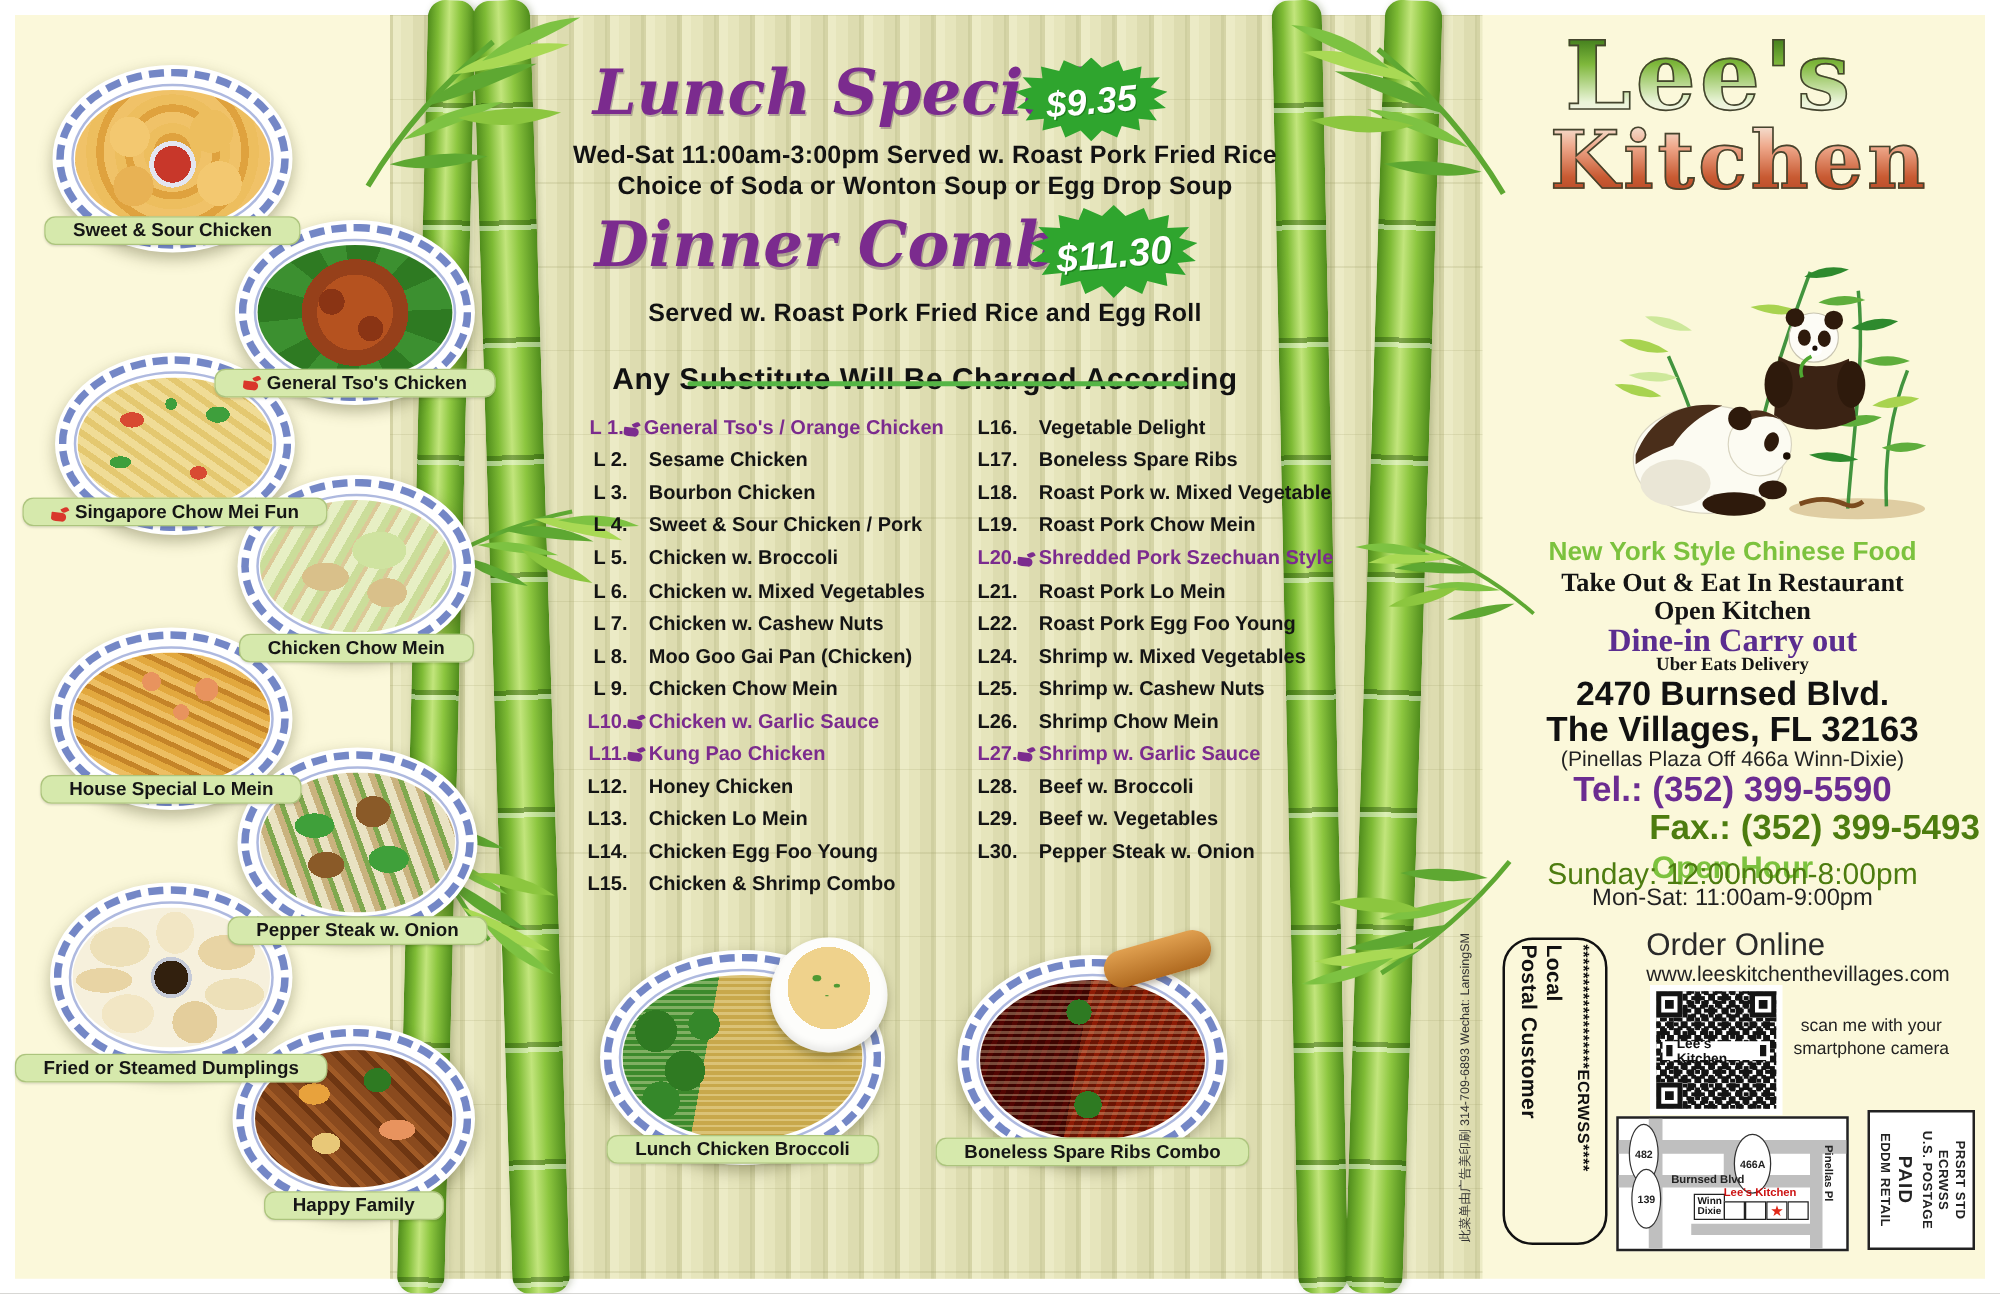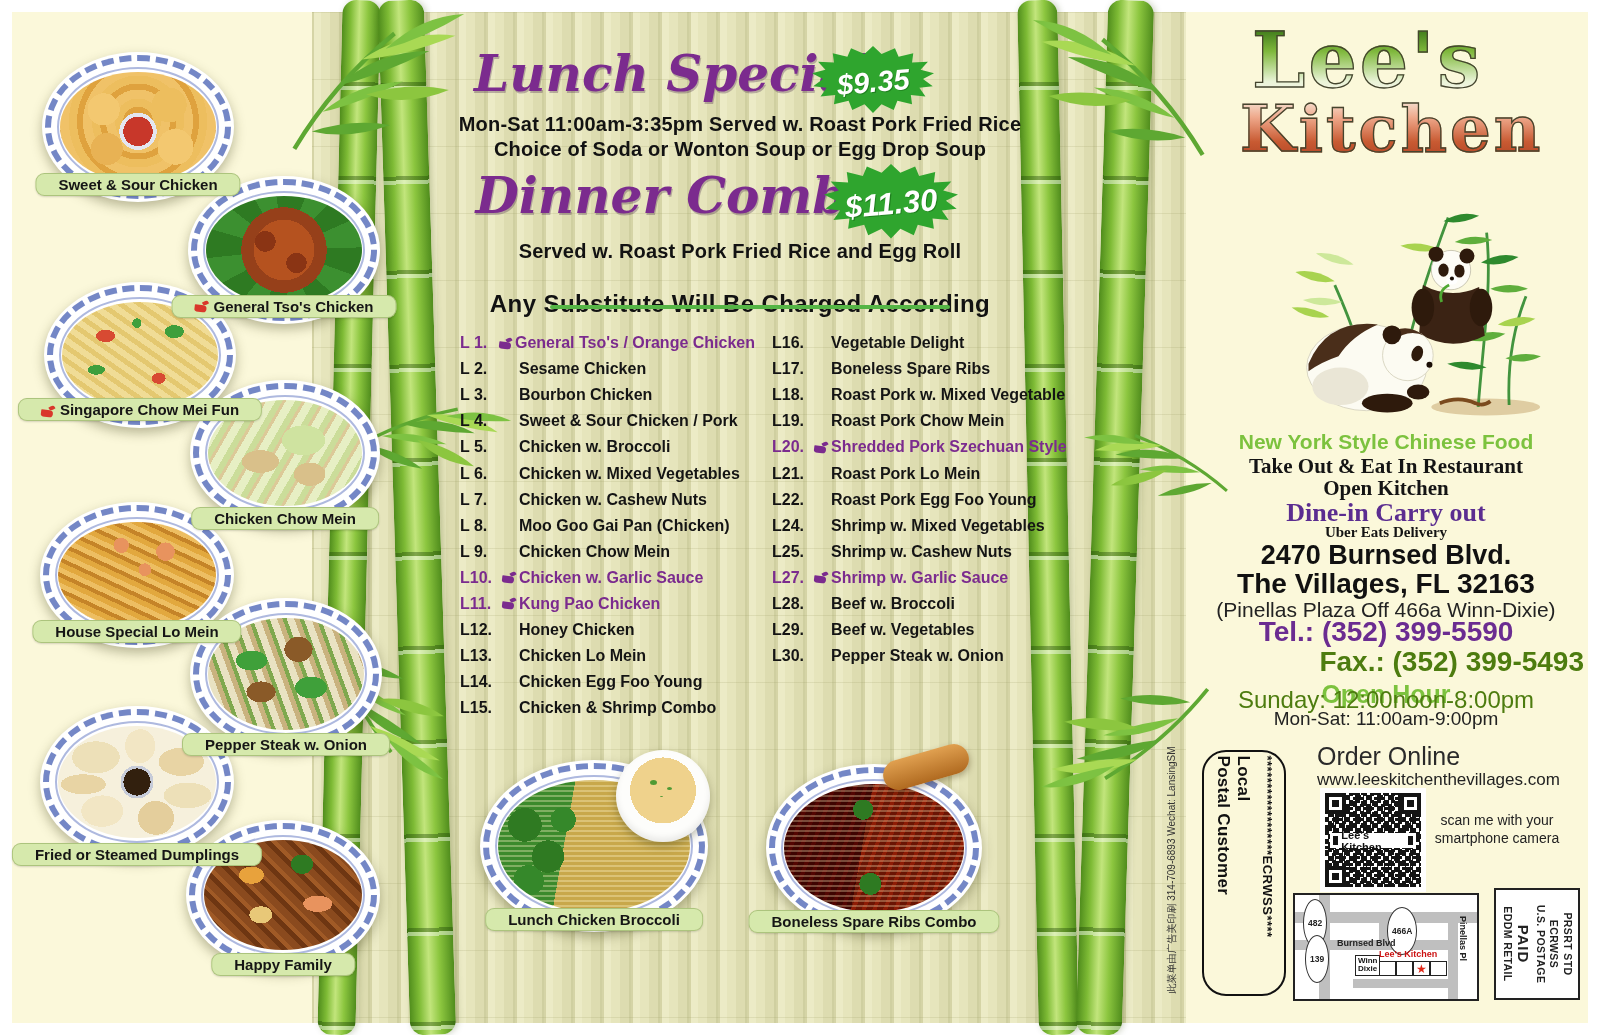--- a/index.html
+++ b/index.html
@@ -54,21 +54,21 @@
   .dinner-sub1 { top:240px; font-size:20px; }
   .dinner-sub2 { top:262px; font-size:24px; letter-spacing:.4px;margin-top:28px; }
   .divider { position:absolute; left:550px; top:305px; width:400px; height:4px;
     background:#55B545; border-radius:2px; }
 
   
   .menu-col { position:absolute; top:330px; }
   .col-left  { left:460px; width:295px; }
   .col-right { left:772px; width:310px; }
   .menu-row { height:26.1px; display:flex; align-items:center; color:#141414;
-    font-weight:bold; font-size:16px; }
+    font-weight:bold; font-size:16px;text-align:right; }
   .menu-row.spicy { color:#7B2B8E; }
   .mcode { width:42px; white-space:pre; }
   .mchili { width:14px; margin-right:3px; }
   .mname { white-space:nowrap; }
 
   .chili-icon { display:inline-block; width:14px; height:13px; position:relative; color:#7B2B8E; }
   .chili-icon::before { content:""; position:absolute; left:0; top:5px; width:12px; height:7px;
     background:currentColor; border-radius:1px 50% 50% 60% / 1px 90% 90% 60%; transform:rotate(7deg); }
   .chili-icon::after { content:""; position:absolute; right:0; top:1px; width:6px; height:4px;
     background:currentColor; border-radius:0 60% 0 60%; transform:rotate(-28deg); }
@@ -182,21 +182,21 @@
   .panda { position:absolute; left:1256px; top:178px; width:300px; height:246px; }
 
   .rp { position:absolute; left:1188px; width:396px; text-align:center; white-space:nowrap; }
   .tagline  { top:430px; font-size:21px; font-weight:bold; color:#7CC23E; }
   .service1 { top:454px; font-family:"Liberation Serif",serif; font-size:21px; font-weight:bold; color:#141414; }
   .service2 { top:476px; font-family:"Liberation Serif",serif; font-size:21px; font-weight:bold; color:#141414; }
   .service3 { top:498px; font-family:"Liberation Serif",serif; font-size:26px; font-weight:bold; color:#5B2D90; }
   .service4 { top:524px; font-family:"Liberation Serif",serif; font-size:15px; font-weight:bold; color:#141414; }
   .addr1 { top:540px; font-size:27px; font-weight:bold; color:#111; }
   .addr2 { top:568px; font-size:28px; font-weight:bold; color:#111; }
-  .addr3 { top:598px; font-size:21px; color:#222; }
+  .addr3 { top:598px; font-size:17px; color:#222; }
   .tel { top:616px; font-size:28px; font-weight:bold; color:#6B2C91; }
   .fax { top:646px; font-size:28px; font-weight:bold; color:#4d7c0f;text-align:right; }
   .hours-title { top:680px; font-size:25px; font-weight:bold; color:#7CC23E; }
   .hours1 { top:708px; font-size:19px; color:#222; }
   .hours2 { top:686px; font-size:24px; color:#4d7c0f; }
   .order-title { position:absolute; left:1317px; top:742px; font-size:25px; color:#2A2A2A;text-align:right; }
   .order-url { position:absolute; left:1317px; top:770px; font-size:17px; color:#222; }
 
   .qr { position:absolute; left:1322px; top:790px; width:102px; height:100px; background:#fff;
     box-shadow:0 0 0 2px #fff; }
@@ -296,21 +296,21 @@
       <use href="#spray"></use>
     </svg>
   <svg class="spray s6" viewBox="0 0 170 130">
       <use href="#spray"></use>
     </svg>
 
   <div class="h-title lunch-title">Lunch Special</div>
   <div class="burst burst-lunch">
     <b>$9.35</b>
   </div>
-  <div class="h-sub lunch-sub1">Mon-Sat 11:00am-3:35pm Served w. Roast Pork Fried Rice</div>
+  <div class="h-sub lunch-sub1">Wed-Sat 11:00am-3:00pm Served w. Roast Pork Fried Rice</div>
   <div class="h-sub lunch-sub2">Choice of Soda or Wonton Soup or Egg Drop Soup</div>
   <div class="h-title dinner-title">Dinner Combo</div>
   <div class="burst burst-dinner">
     <b>$11.30</b>
   </div>
   <div class="h-sub dinner-sub1">Served w. Roast Pork Fried Rice and Egg Roll</div>
   <div class="h-sub dinner-sub2">Any Substitute Will Be Charged According</div>
   <div class="divider"></div>
 
   <div class="menu-col col-left" id="col-left">
@@ -428,20 +428,25 @@
       </div>
       <div class="menu-row">
         <span class="mcode">L24.</span>
         <span class="mchili"></span>
         <span class="mname">Shrimp w. Mixed Vegetables</span>
       </div>
       <div class="menu-row">
         <span class="mcode">L25.</span>
         <span class="mchili"></span>
         <span class="mname">Shrimp w. Cashew Nuts</span>
+      </div>
+      <div class="menu-row">
+        <span class="mcode">L26.</span>
+        <span class="mchili"></span>
+        <span class="mname">Shrimp Chow Mein</span>
       </div>
       <div class="menu-row spicy">
         <span class="mcode">L27.</span>
         <span class="mchili chili-icon"></span>
         <span class="mname">Shrimp w. Garlic Sauce</span>
       </div>
       <div class="menu-row">
         <span class="mcode">L28.</span>
         <span class="mchili"></span>
         <span class="mname">Beef w. Broccoli</span>

